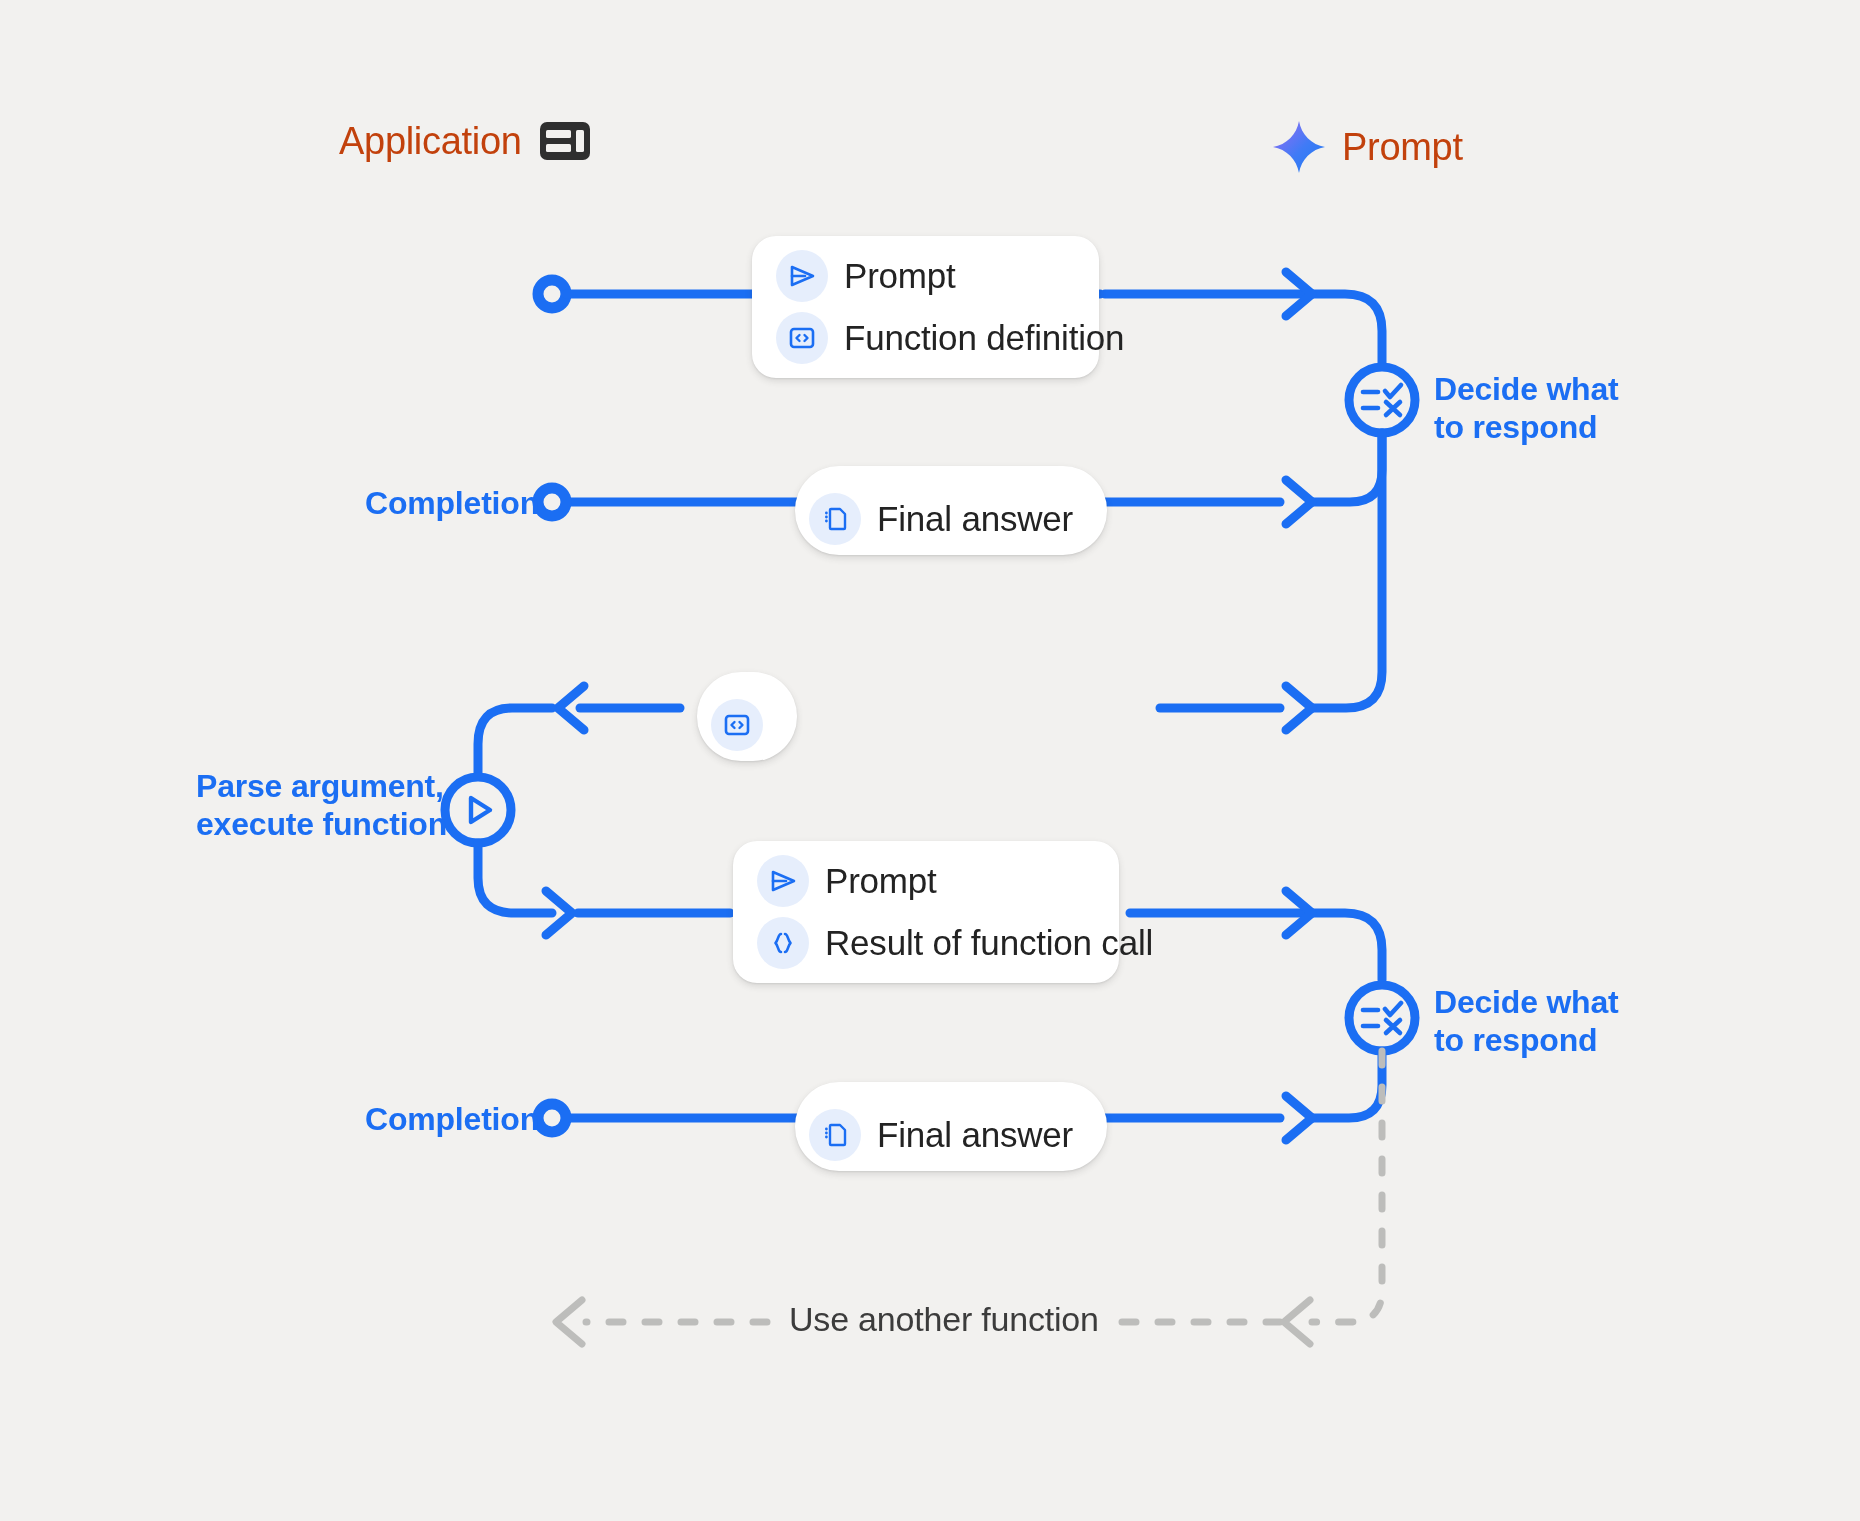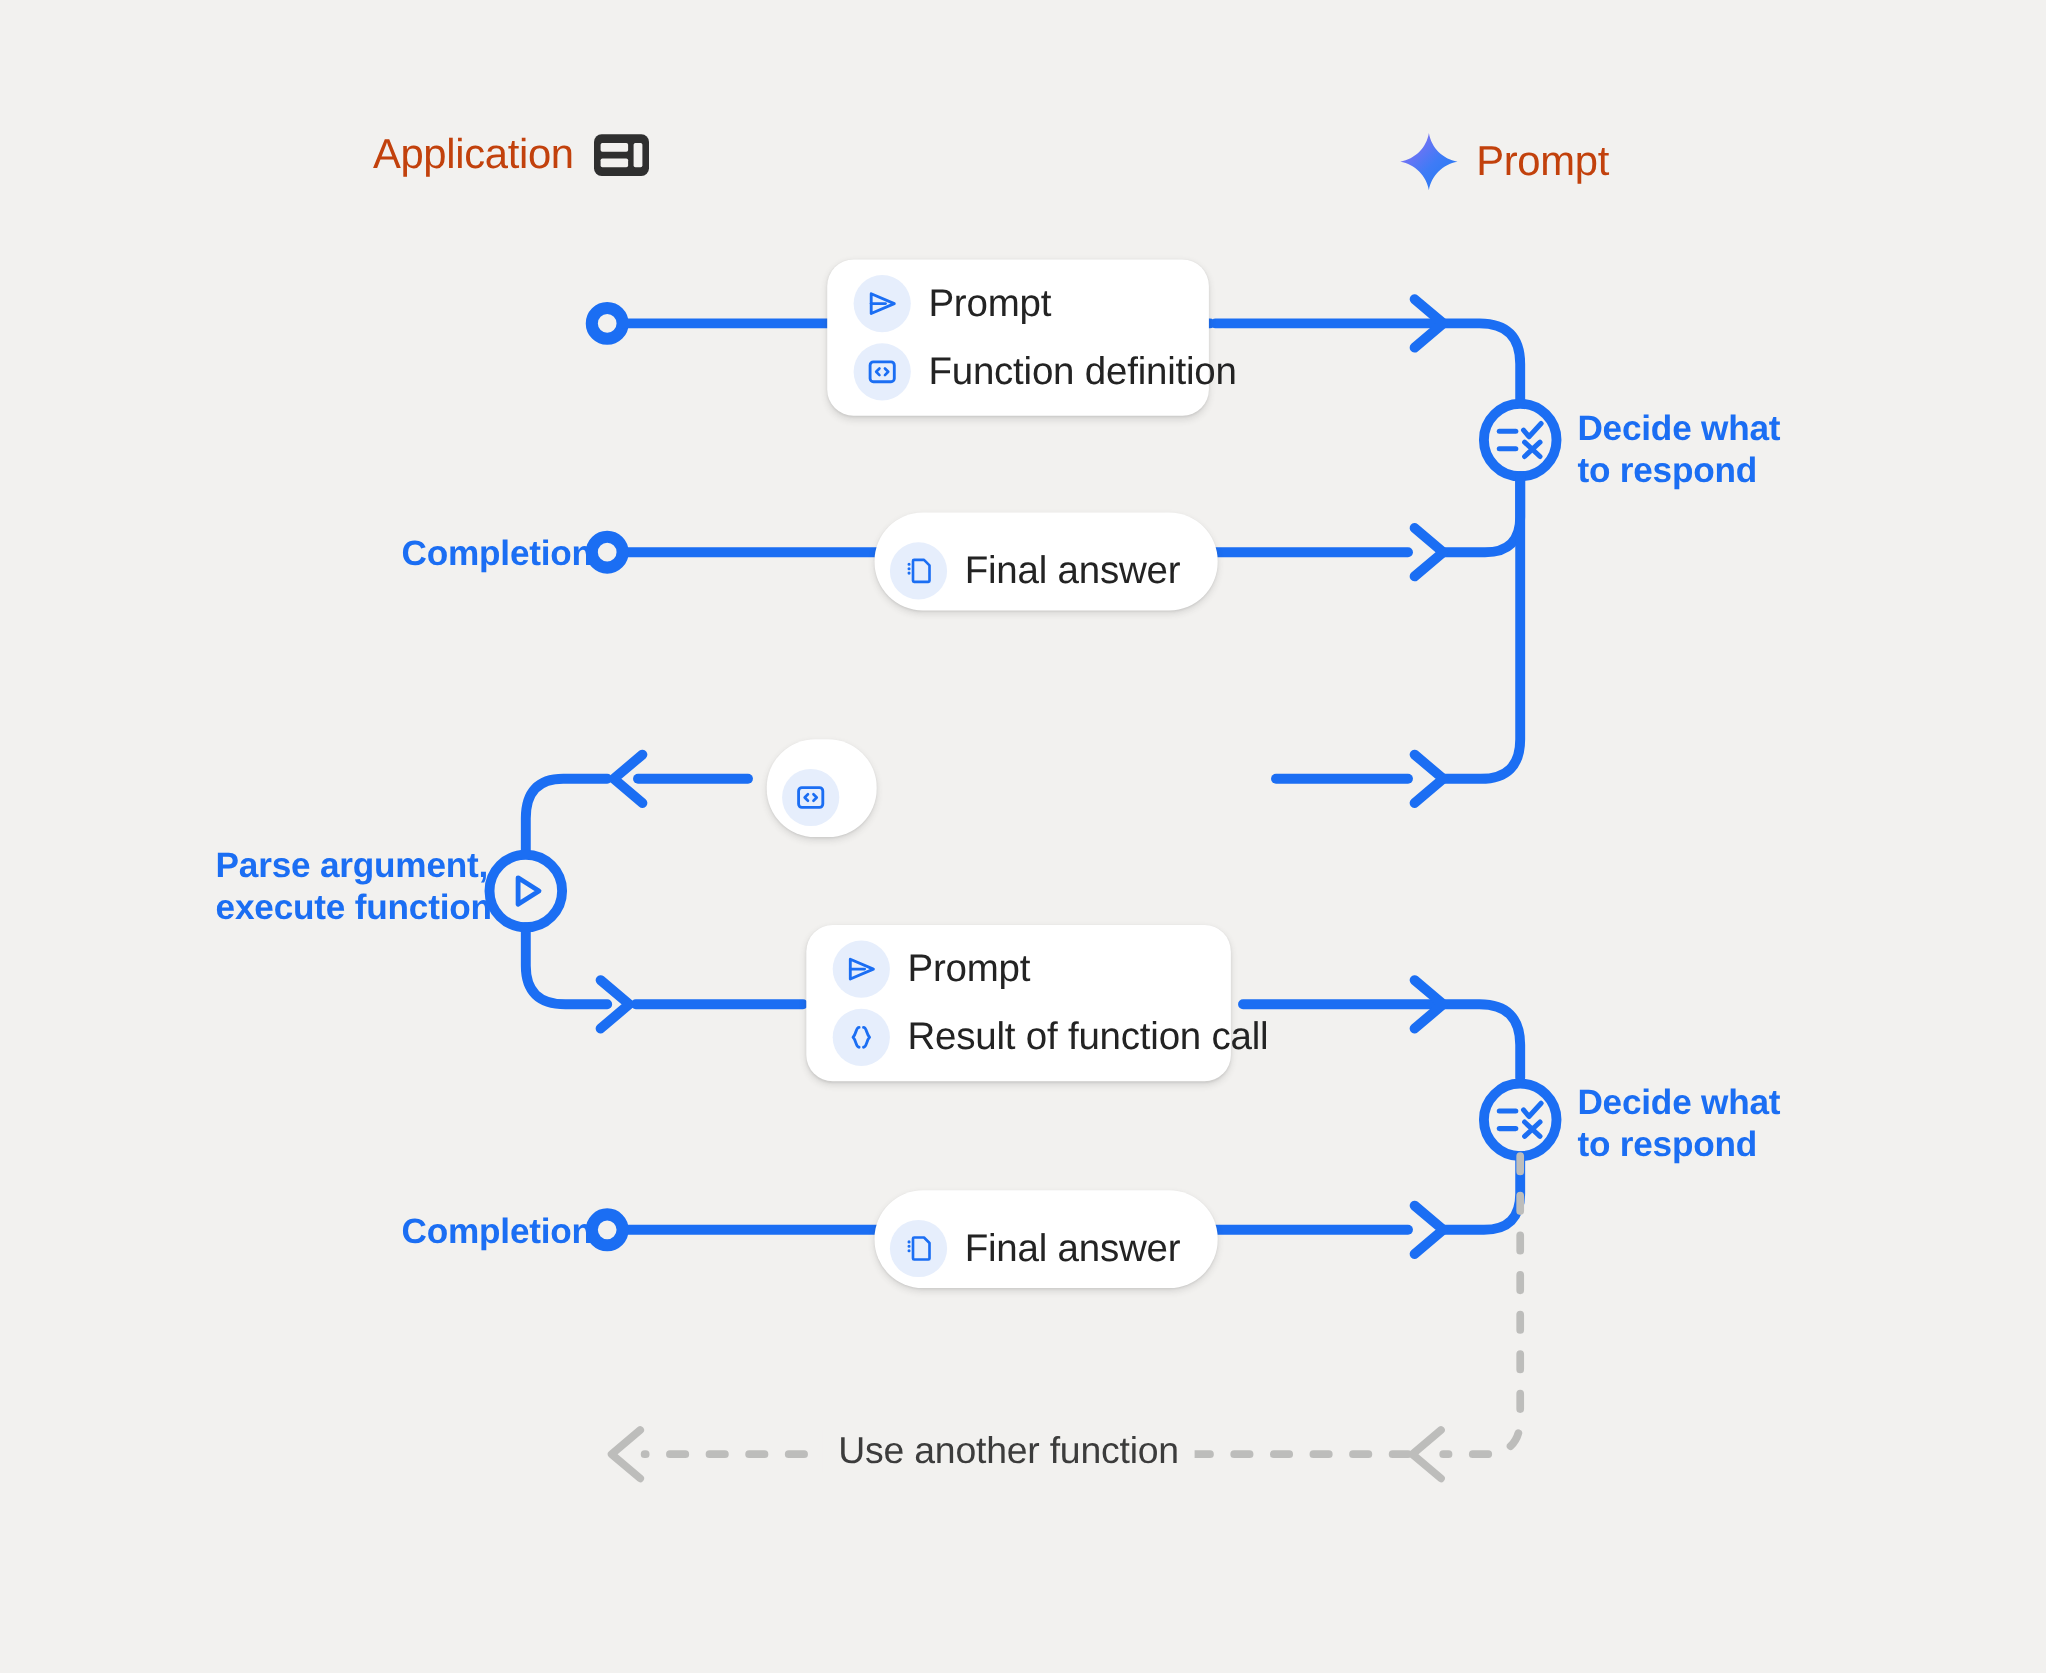--- a/index.html
+++ b/index.html
@@ -316,17 +316,17 @@
   </div>
 
   <div class="annot" style="left:365px; top:485px;">
     <span>Completion</span>
   </div>
 
   <div class="annot" style="left:365px; top:1101px;">
     <span>Completion</span>
   </div>
 
-  <div class="loop-label" style="left:748px; top:1300px;">
+  <div class="loop-label" style="left:775px; top:1300px;">
     <span>Use another function</span>
   </div>
 
 </div>
 
 </body></html>

